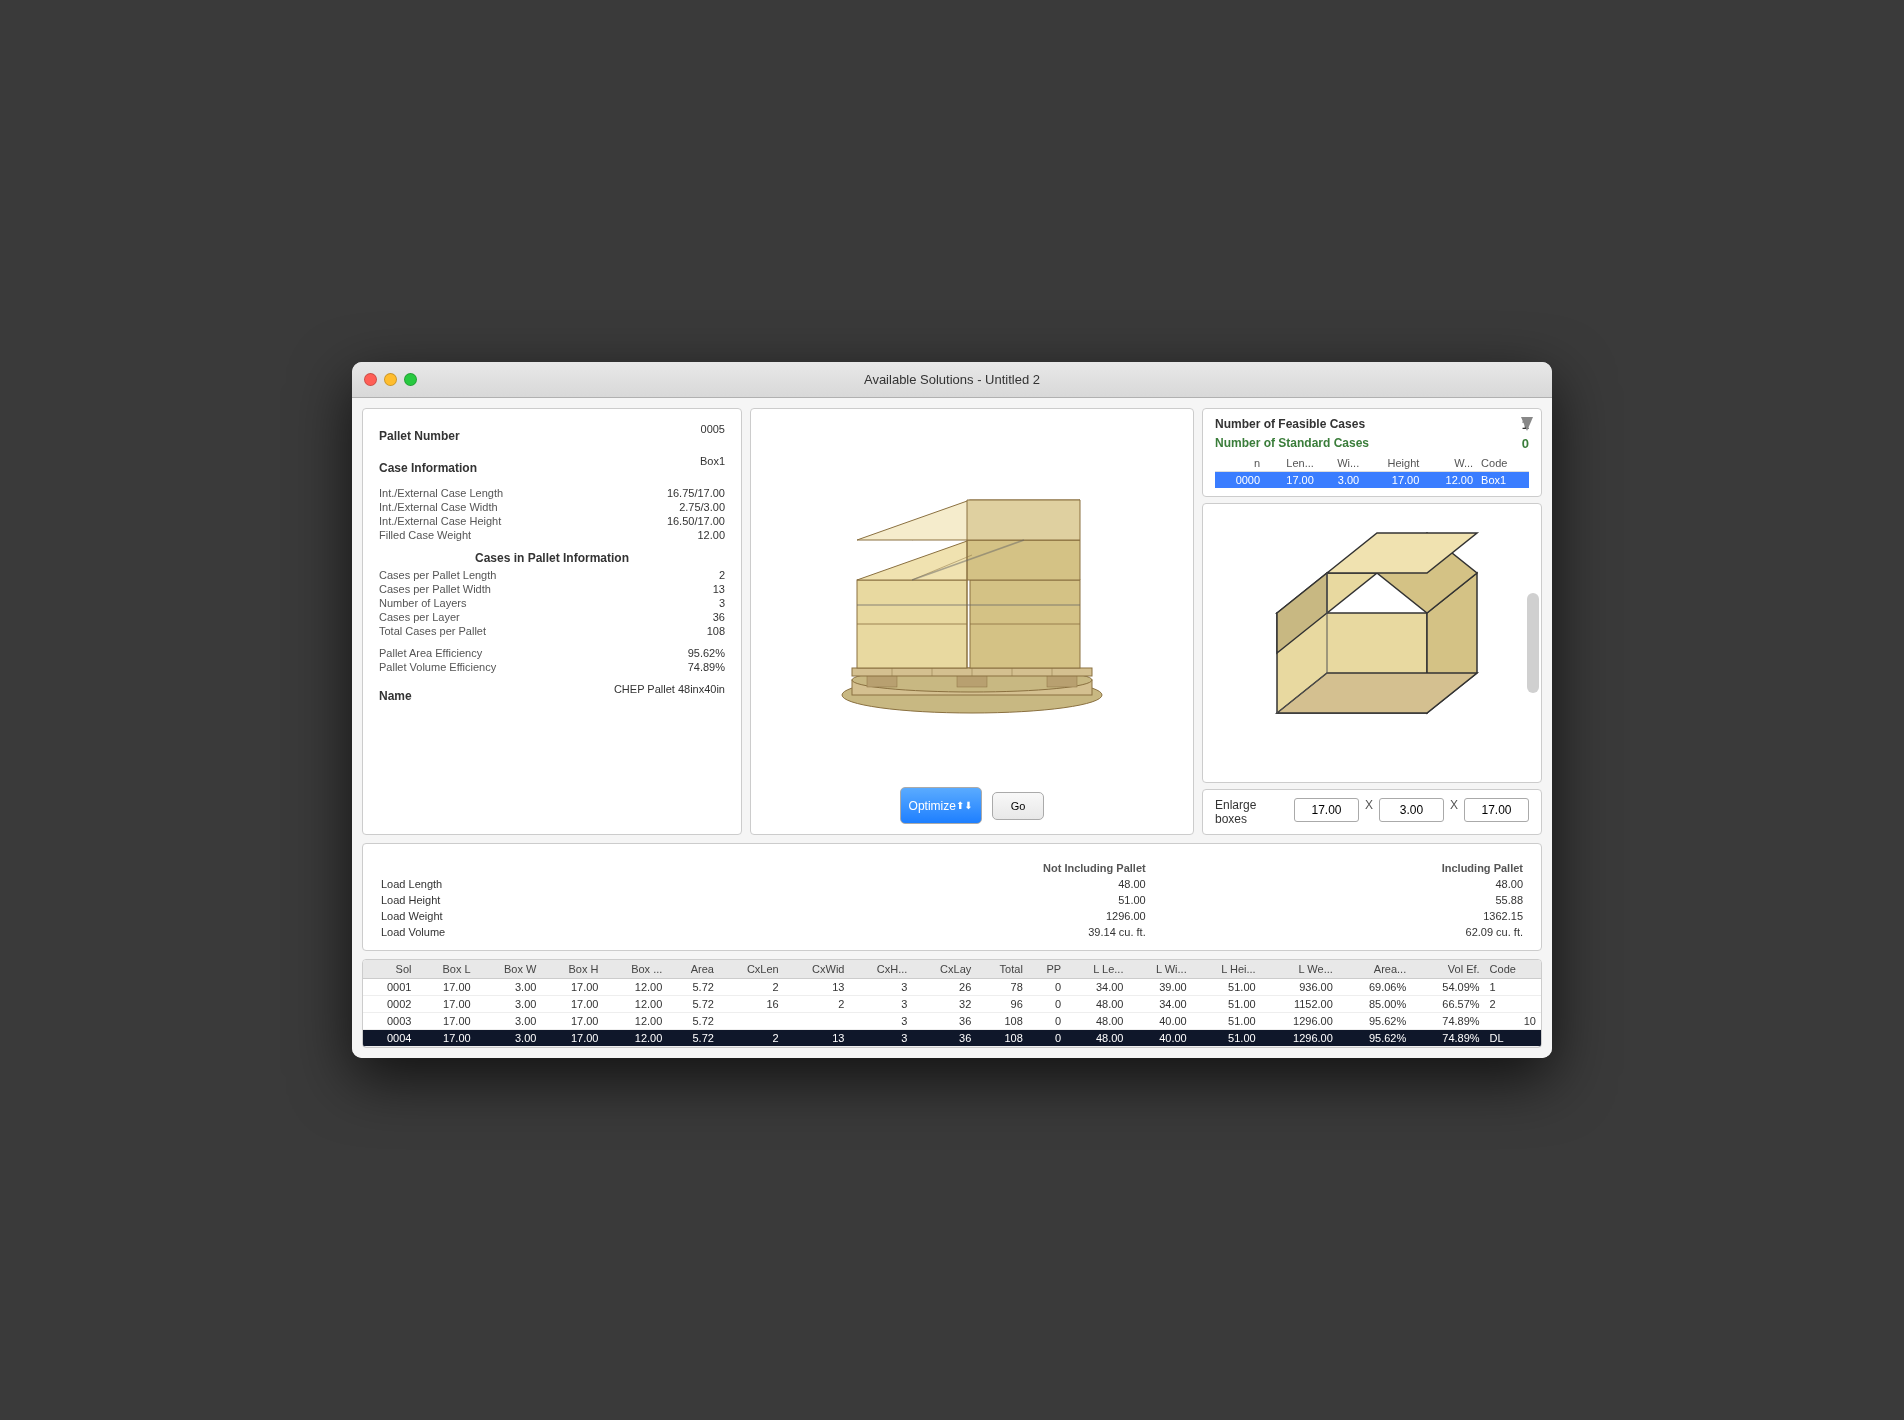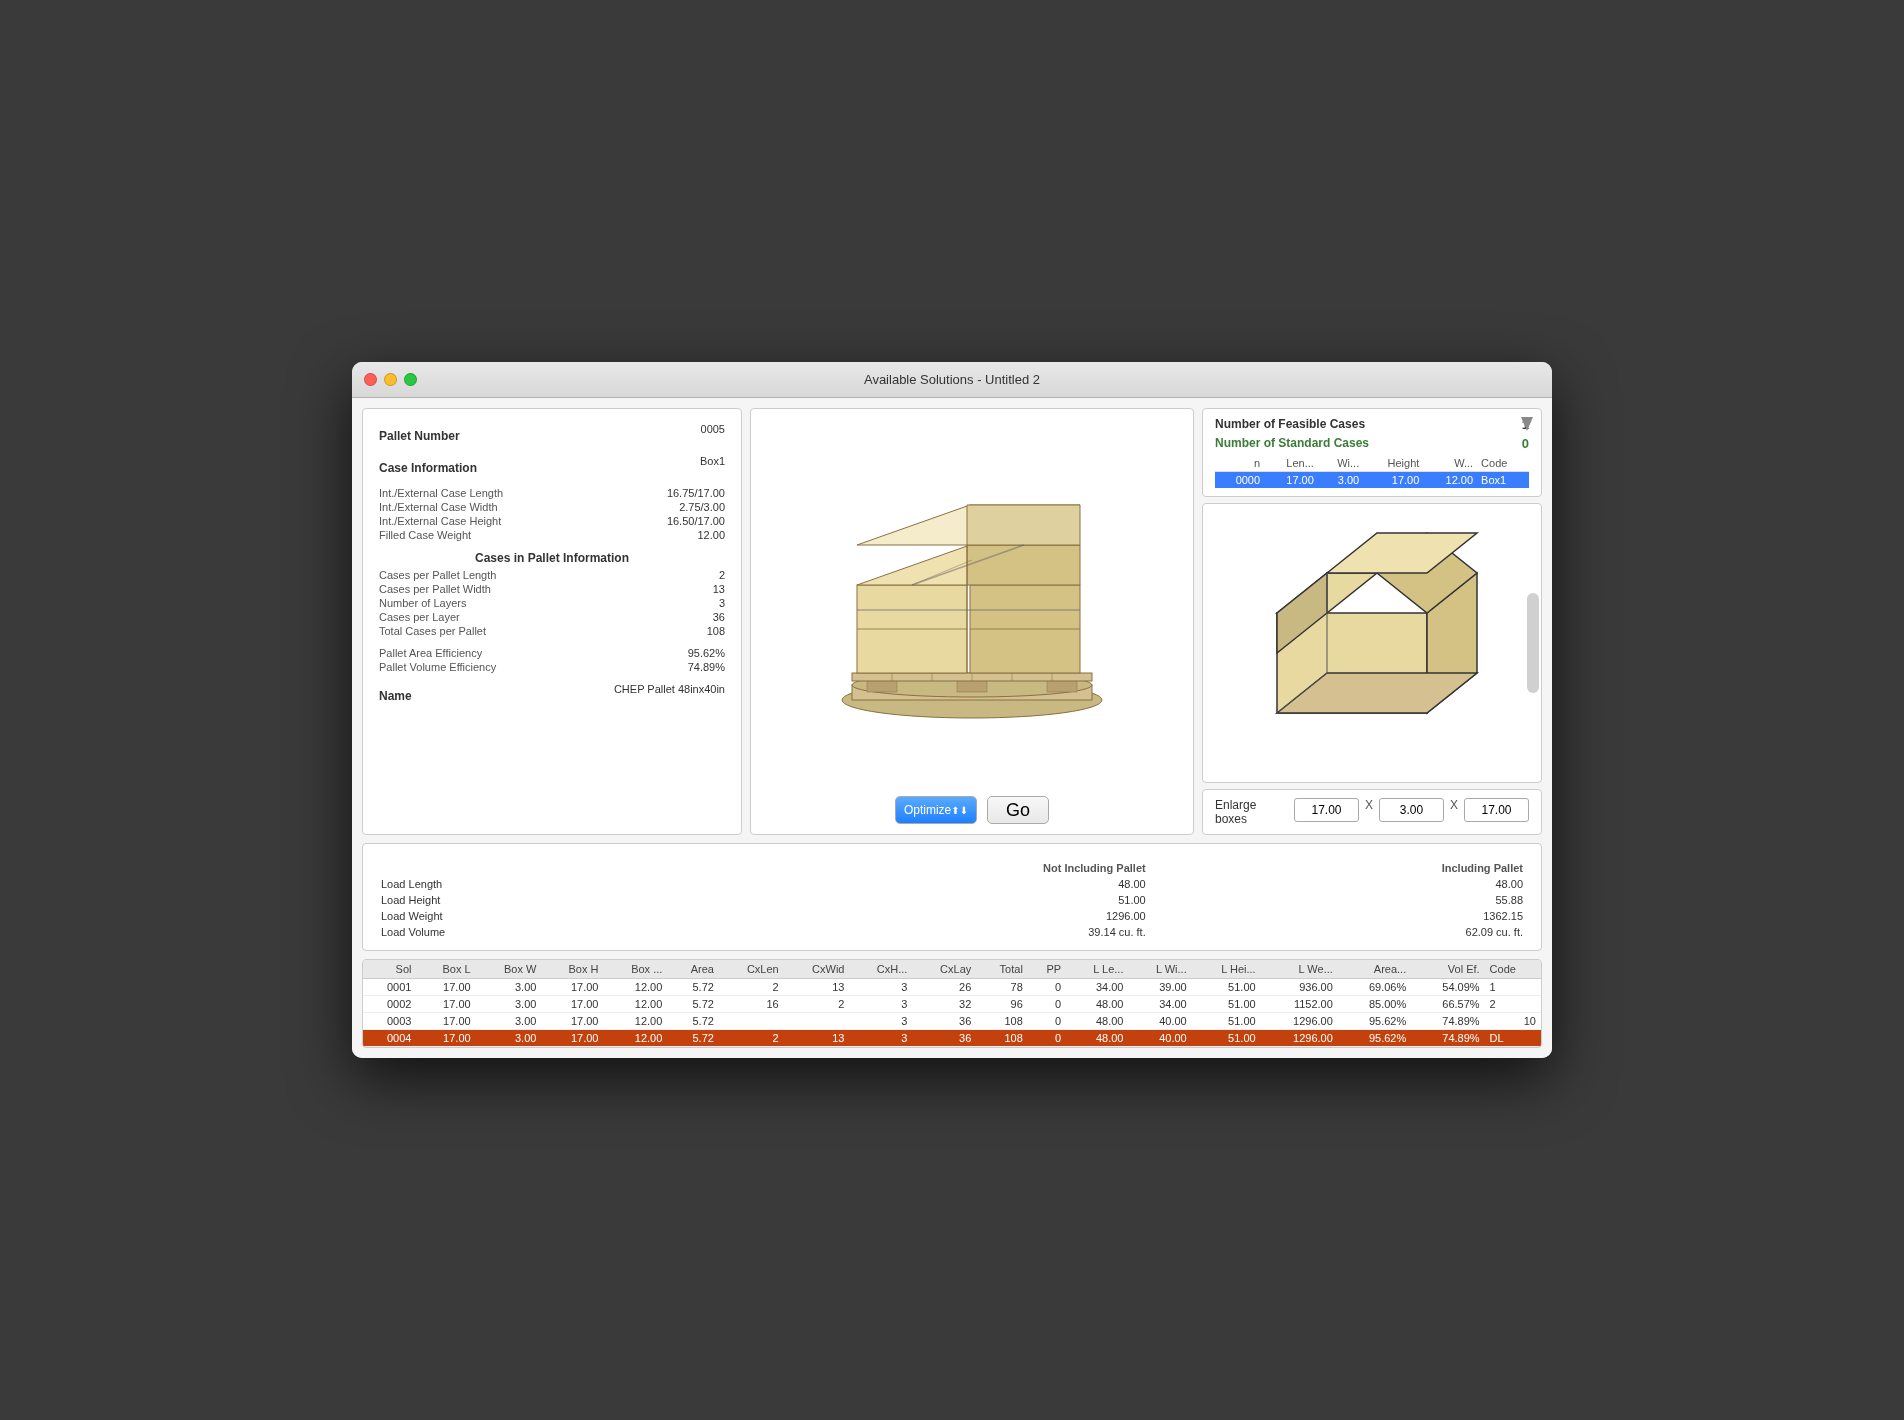--- a/index.html
+++ b/index.html
@@ -120,21 +120,21 @@
       gap: 10px;
       margin-top: auto;
       padding-top: 6px;
     }
     .optimize-btn {
       height: 28px;
       padding: 0 18px;
       border: 1px solid #aaa;
       border-radius: 5px;
       background: linear-gradient(to bottom, #f8f8f8, #e8e8e8);
-      font-size: 18px;
+      font-size: 11px;
       cursor: pointer;
     }
     .info-row {
       display: flex;
       justify-content: space-between;
       margin-bottom: 2px;
     }
     .info-label { font-size: 11px; color: #555; }
     .info-value { font-size: 11px; color: #333; font-weight: 500; }
     .section-title { font-size: 12px; font-weight: 700; color: #333; margin: 6px 0 4px 0; text-align: center; }
@@ -191,21 +191,21 @@
       color: #444;
       white-space: nowrap;
     }
     .bottom-table td {
       text-align: right;
       padding: 2px 5px;
       color: #333;
       border-bottom: 1px solid #eee;
     }
     .bottom-table tr.selected td {
-      background: #c2410c;
+      background: #0f172a;
       color: white;
     }
     .load-table {
       width: 100%;
       border-collapse: collapse;
       font-size: 11px;
       margin-top: 6px;
     }
     .load-table th {
       text-align: left;
@@ -381,21 +381,21 @@
               <polygon points="145,60 258,60 258,20 145,20" fill="#dfd0a0" stroke="#8a7040" stroke-width="1"></polygon>
 
               <line x1="35" y1="125" x2="258" y2="125" stroke="#666" stroke-width="1.5" opacity="0.5"></line>
               <line x1="90" y1="100" x2="202" y2="60" stroke="#666" stroke-width="1.5" opacity="0.5"></line>
             </g>
           </svg>
         </div>
 
         <div class="optimize-row">
           <div style="flex:1; position:relative;">
-            <div style="height:28px; border:1px solid #aaa; border-radius:5px; background:linear-gradient(to bottom,#5aabff,#1e7fff); font-size:12px; padding:0 8px; display:flex; align-items:center; justify-content:space-between; color:white;">
+            <div style="height:37px; border:1px solid #aaa; border-radius:5px; background:linear-gradient(to bottom,#5aabff,#1e7fff); font-size:12px; padding:0 8px; display:flex; align-items:center; justify-content:space-between; color:white;">
               <span>Optimize</span>
               <span style="font-size:10px;">⬆⬇</span>
             </div>
           </div>
           <button class="optimize-btn">Go</button>
         </div>
       </div>
 
       <div class="right-panel">
 

